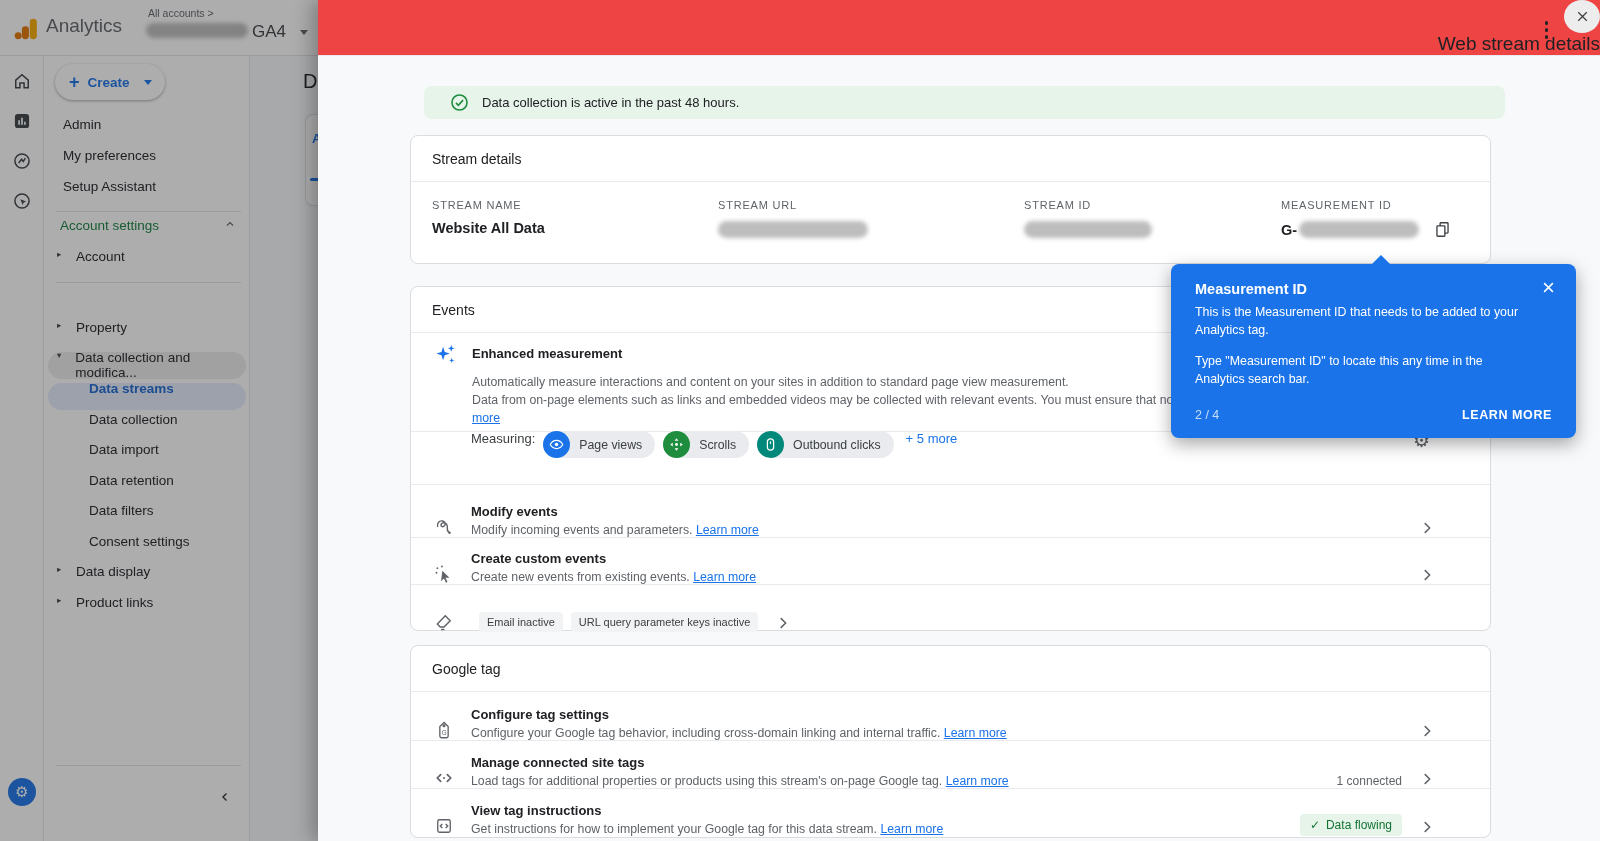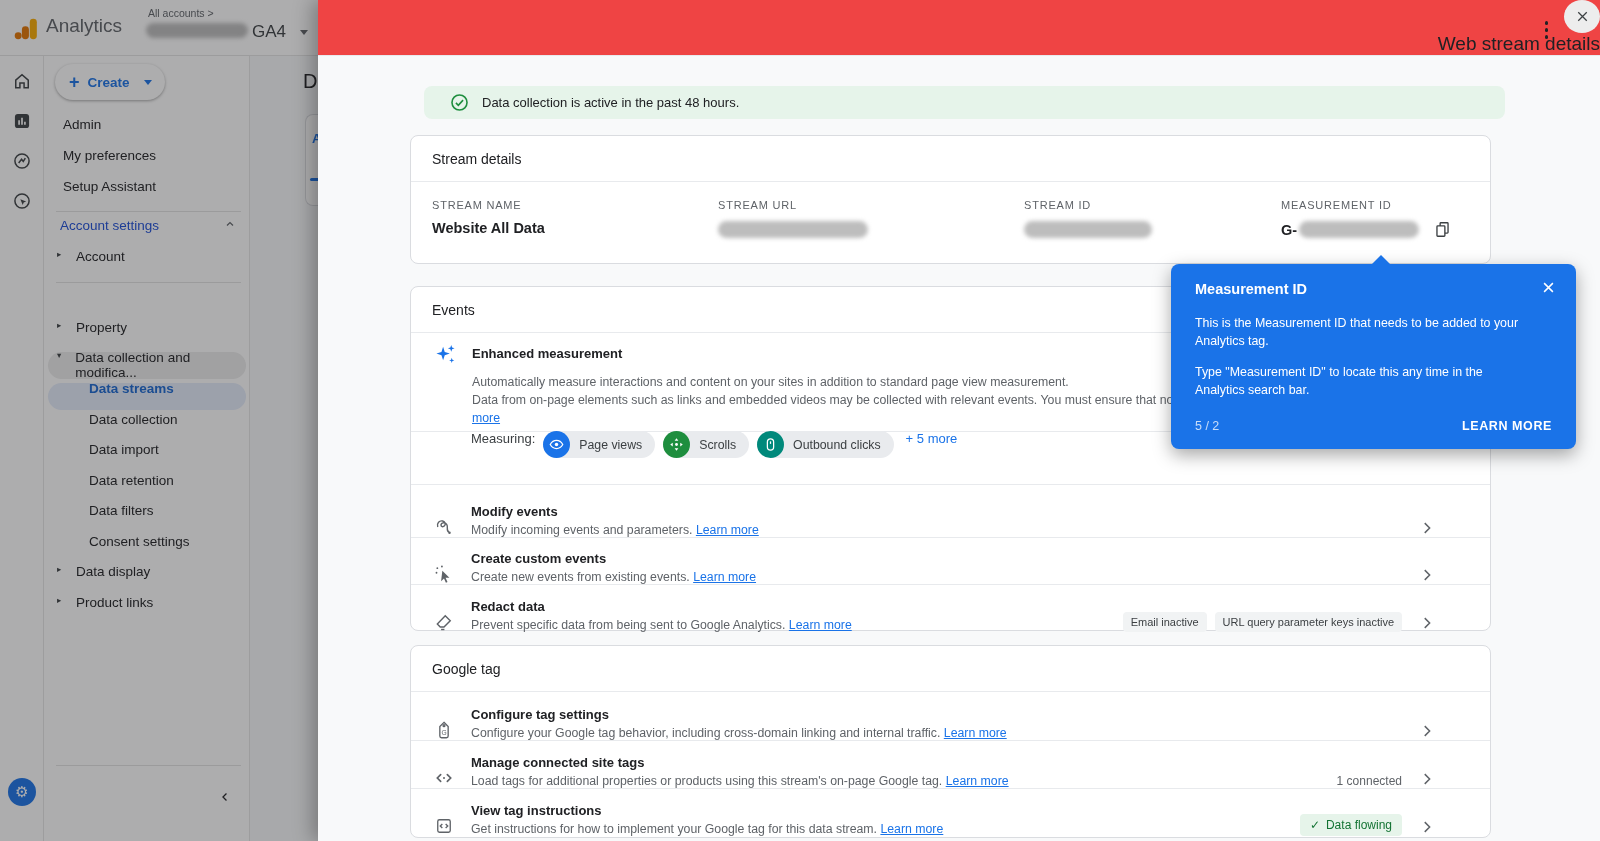--- a/index.html
+++ b/index.html
@@ -25,21 +25,21 @@
              font-family:"DejaVu Sans",sans-serif;}
 
   .sidenav{position:absolute;left:44px;top:56px;width:206px;height:785px;background:#fff;border-right:1px solid #e6e6e6;}
   .create-btn{position:absolute;left:11px;top:8px;width:110px;height:36px;border-radius:18px;background:#fff;
               box-shadow:0 1px 3px rgba(0,0,0,.35);display:flex;align-items:center;padding-left:14px;gap:8px;cursor:pointer;}
   .create-plus{color:#1a73e8;font-size:18px;font-weight:bold;line-height:1;}
   .create-label{color:#1a73e8;font-size:13.5px;font-weight:bold;}
   .create-caret{margin-left:6px;border-top-color:#1a73e8;}
   .sn-item{position:absolute;left:0;width:100%;height:30px;display:flex;align-items:flex-start;font-size:13.5px;color:#202124;cursor:pointer;}
   .sn-plain{padding-left:19px;}
-  .sn-head{padding-left:16px;color:#1d4ed8;}
+  .sn-head{padding-left:16px;color:#15803d;}
   .sn-head .chevup{position:absolute;right:13px;}
   .sn-tree{padding-left:13px;}
   .sn-tri{width:19px;font-size:8.5px;color:#3c4043;}
   .sn-sub{padding-left:45px;}
   .sn-div{position:absolute;left:12px;right:8px;height:1px;background:#e2e2e2;}
   .pill{position:absolute;left:4px;width:198px;height:27px;border-radius:14px;}
   .pill-hover{background:#ececec;}
   .pill-sel{background:#e4ecfb;}
   .sel-txt{color:#1967d2;font-weight:bold;}
   .collapse{position:absolute;left:174px;top:734px;cursor:pointer;}
@@ -101,21 +101,21 @@
   .meta{font-size:12px;color:#5f6368;margin-left:8px;white-space:nowrap;}
   .flow-pill{display:flex;align-items:center;gap:6px;background:#e6f4ea;color:#137333;font-size:12px;
              padding:4px 10px;border-radius:4px;white-space:nowrap;}
 
   .tooltip{position:absolute;left:853px;top:264px;width:405px;background:#1a73e8;border-radius:8px;color:#fff;
            padding:17px 24px 16px 24px;box-shadow:0 6px 18px rgba(0,0,0,.35);}
   .tt-arrow{position:absolute;top:-9px;left:201px;width:0;height:0;border-left:9px solid transparent;
             border-right:9px solid transparent;border-bottom:9px solid #1a73e8;}
   .tt-title{font-size:14.5px;font-weight:bold;}
   .tt-close{position:absolute;top:16px;right:20px;cursor:pointer;}
-  .tt-body{margin-top:18px;font-size:12.4px;line-height:1.45;max-width:335px;}
+  .tt-body{margin-top:7px;font-size:12.4px;line-height:1.45;max-width:335px;}
   .tt-body2{margin-top:13px;}
   .tt-foot{display:flex;justify-content:space-between;align-items:center;margin-top:19px;}
   .tt-page{opacity:.75;font-size:12.5px;}
   .tt-action{font-weight:bold;font-size:12.5px;letter-spacing:.6px;cursor:pointer;}
 </style>
 </head>
 <body>
 
 <div class="screen">
 
@@ -422,27 +422,20 @@
 
       <div class="divline" style="top:297px"></div>
 
       <div class="erow" style="top:297px;height:48px">
         <span class="eicon">
           <svg width="20" height="20" viewBox="0 0 24 24" fill="none" stroke="#5f6368" stroke-width="1.7">
             <path d="M13.5 4.5l6 6-7.5 7.5h-4.5l-3.5-3.5z"></path>
               <line x1="8.5" y1="21" x2="12.5" y2="21"></line>
             </svg>
         </span>
-        <span class="etext">
-          <span class="etitle" style="display:block">Redact data</span>
-          <span class="edesc" style="display:block">
-            <span>Prevent specific data from being sent to Google Analytics.</span>
-            <span class="lnk">Learn more</span>
-          </span>
-        </span>
         <span class="badge">Email inactive</span>
         <span class="badge">URL query parameter keys inactive</span>
         <span class="chev">
           <svg width="18" height="18" viewBox="0 0 24 24" fill="none" stroke="#5f6368" stroke-width="2">
               <polyline points="9,5.5 15.5,12 9,18.5"></polyline>
             </svg>
           </span>
       </div>
     </div>
 
@@ -529,19 +522,19 @@
       <i class="tt-arrow"></i>
       <div class="tt-title">Measurement ID</div>
       <span class="tt-close">
         <svg width="15" height="15" viewBox="0 0 24 24" fill="none" stroke="#fff" stroke-width="2.4">
             <path d="M5 5l14 14M19 5L5 19"></path>
           </svg>
       </span>
       <div class="tt-body">This is the Measurement ID that needs to be added to your Analytics tag.</div>
       <div class="tt-body tt-body2">Type "Measurement ID" to locate this any time in the Analytics search bar.</div>
       <div class="tt-foot">
-        <span class="tt-page">5 / 2</span>
+        <span class="tt-page">2 / 4</span>
         <span class="tt-action">LEARN MORE</span>
       </div>
     </div>
 
   </div>
 </div>
 
 </body></html>

